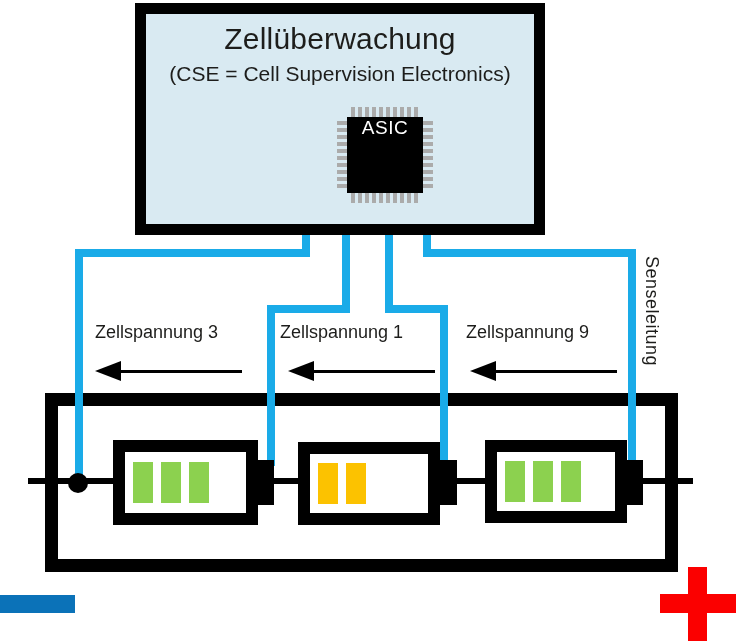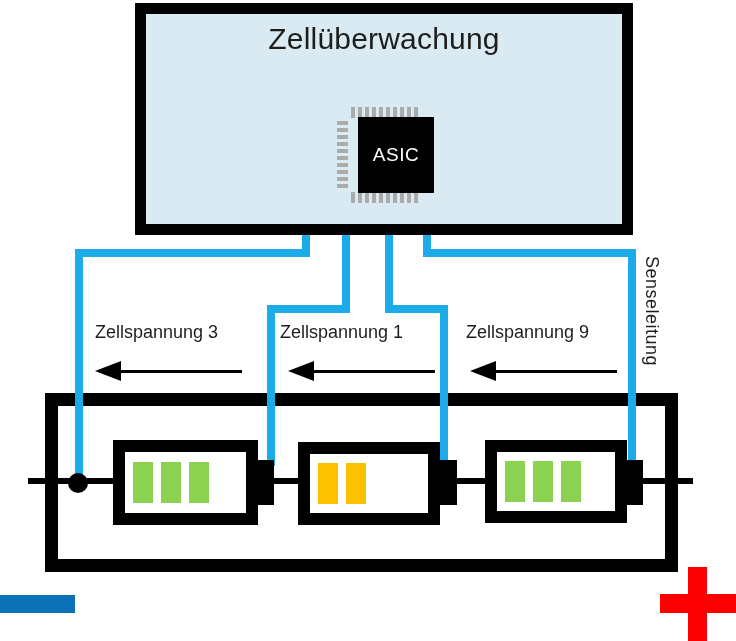--- a/index.html
+++ b/index.html
@@ -2,30 +2,30 @@
 <html style="--box-fill: #d9eaf2; --line-blue: #1aabe8; --bar-green: #8cd14f; --bar-orange: #fcc200; --minus-blue: #0b72b8; --plus-red: #fb0000; --pin-gray: #ababab; --ink: #1d1d1b;"><head>
 <meta charset="utf-8">
 <style>
   html,body{margin:0;padding:0;background:#fff;}
   #canvas{
     position:relative;width:736px;height:641px;background:#fff;overflow:hidden;
     font-family:"Liberation Sans",sans-serif;color:var(--ink,#1d1d1b);
   }
   
   .cse-box{
-    position:absolute;left:135px;top:3px;width:498px;height:232px;
+    position:absolute;left:135px;top:3px;width:410px;height:232px;
     box-sizing:border-box;border:11px solid #000;background:var(--box-fill,#d9eaf2);
     z-index:10;text-align:center;
   }
   .cse-title{font-size:30px;line-height:1.15;margin-top:8px;letter-spacing:.2px;}
   .cse-subtitle{font-size:21px;line-height:1.2;margin-top:4px;}
   
   .chip-body{
     position:absolute;left:347px;top:117px;width:76px;height:76px;background:#000;
-    z-index:12;display:flex;align-items:center;justify-content:center;margin-left:11px;
+    z-index:12;display:flex;align-items:flex-start;justify-content:center;
   }
   .chip-label{color:#fff;font-size:19px;letter-spacing:.5px;}
   .pins{position:absolute;z-index:11;}
   .pins.h{height:11px;width:68px;left:351px;
     background:repeating-linear-gradient(90deg,var(--pin-gray,#ababab) 0 4px,transparent 4px 7px);}
   .pins.v{width:11px;height:68px;top:121px;
     background:repeating-linear-gradient(180deg,var(--pin-gray,#ababab) 0 4px,transparent 4px 7px);}
   .pins.top{top:107px;} .pins.bottom{top:192px;}
   .pins.left{left:337px;} .pins.right{left:422px;}
   
@@ -64,20 +64,21 @@
   .plus-v{position:absolute;left:688px;top:567px;width:19px;height:74px;
     background:var(--plus-red,#fb0000);z-index:3;}
 </style>
 </head>
 <body>
 
 <div id="canvas">
 
   <div class="cse-box">
     <div class="cse-title">Zellüberwachung</div>
+    <div class="cse-subtitle">(CSE = Cell Supervision Electronics)</div>
   </div>
 
   <div class="pins h top"></div>
   <div class="pins h bottom"></div>
   <div class="pins v left"></div>
   <div class="pins v right"></div>
   <div class="chip-body">
     <span class="chip-label">ASIC</span>
   </div>
 

